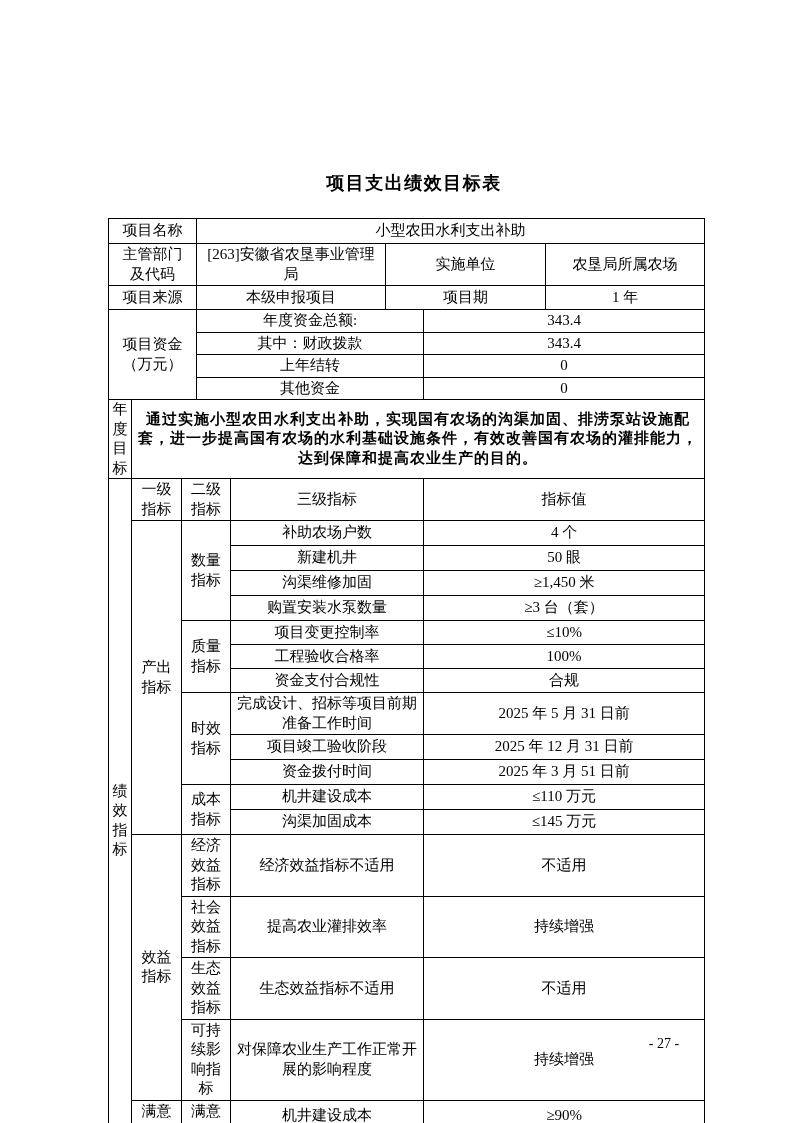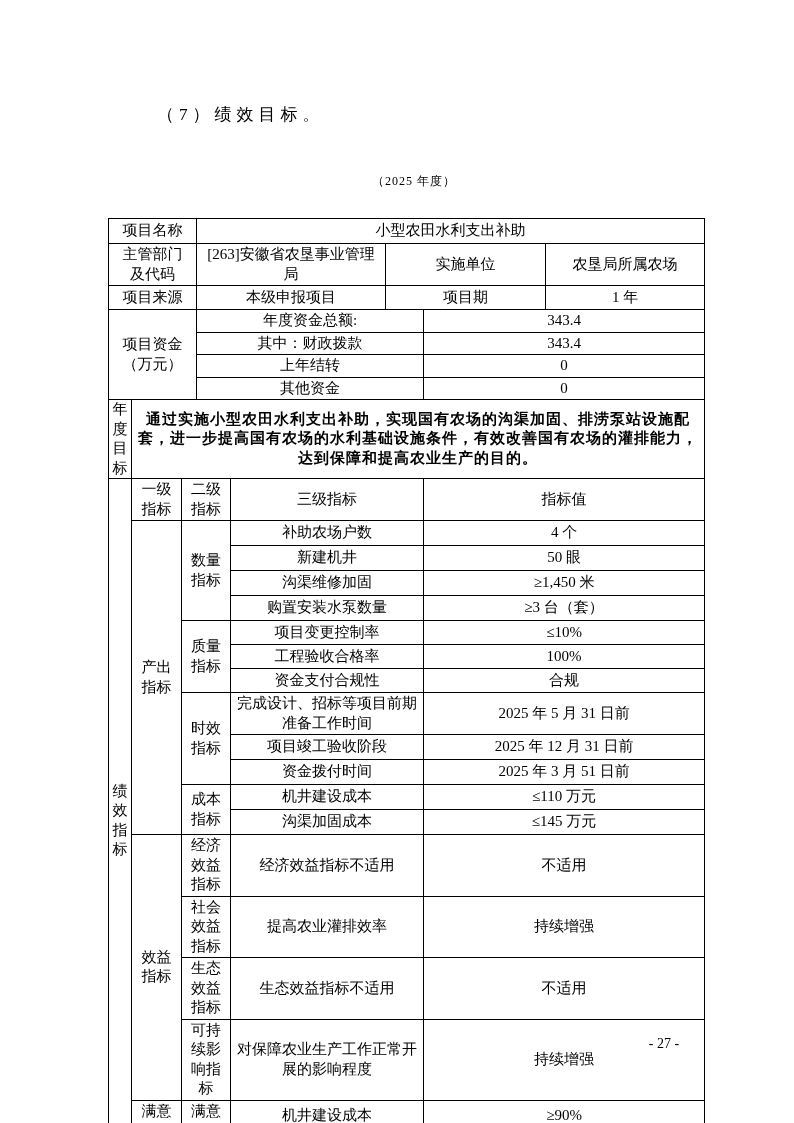--- a/index.html
+++ b/index.html
@@ -19,24 +19,23 @@
   td.pre{white-space:pre-line;}
   td.vlab{white-space:pre-line;line-height:1.8;padding:0;}
   td.goal{white-space:normal;text-align:justify;padding:3px 8px;line-height:1.6;letter-spacing:1px;font-weight:bold;}
   .footer{position:absolute;left:628px;top:1036px;width:72px;text-align:center;font-size:14px;}
 </style>
 </head>
 <body>
 
 <div class="page">
 
-  <div class="heading">（7）绩效目标。</div>
 
   <div class="titleblock">
-    <div class="subtitle">（2025 年度）</div>
+    <div class="title">项目支出绩效目标表</div>
   </div>
 
   <table class="perf">
     <colgroup>
       <col style="width:23px">
         <col style="width:50px">
         <col style="width:15px">
         <col style="width:34px">
       <col style="width:155px">
         <col style="width:38px">

